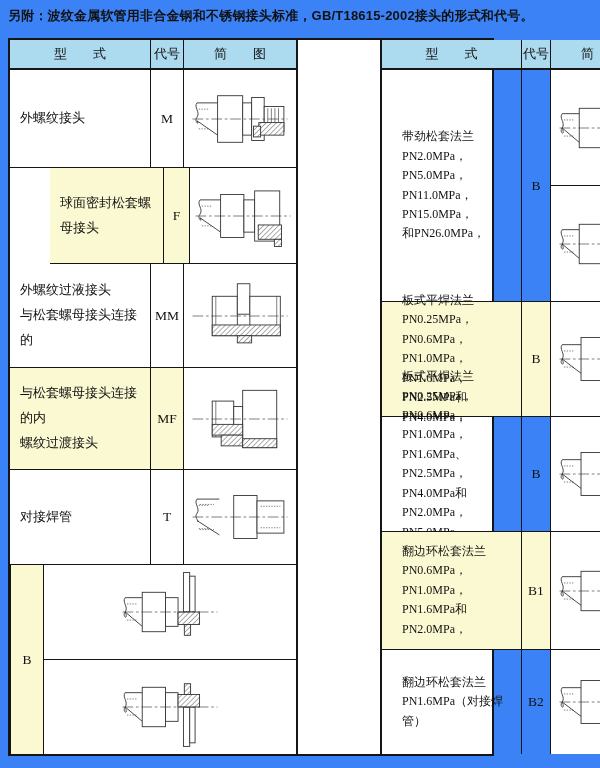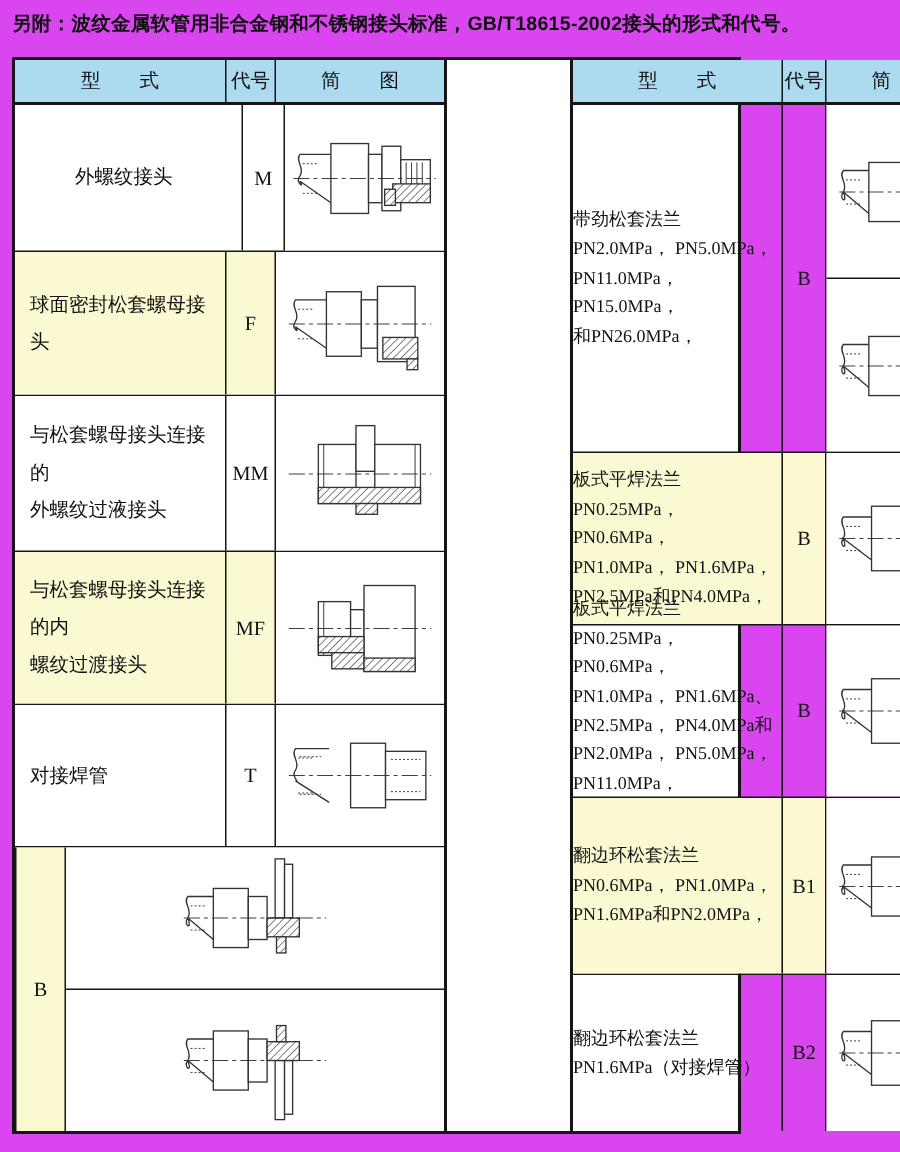--- a/index.html
+++ b/index.html
@@ -1,17 +1,17 @@
 <!DOCTYPE html>
 <html style="--header-bg: #ACDAEE; --highlight-bg: #FBF9D2; --border-c: #151515;"><head>
 <meta charset="utf-8">
 <style>
   html,body{margin:0;padding:0;}
   body{width:600px;height:768px;background:#ffffff;overflow:hidden;}
-  .page{position:relative;width:600px;height:768px;background:#d946ef;
+  .page{position:relative;width:600px;height:768px;background:#3b82f6;
         font-family:"Liberation Serif","DejaVu Serif",serif;color:#111;}
   .title{position:absolute;top:7px;left:8px;font-size:13px;font-weight:700;
          font-family:"Liberation Sans","DejaVu Sans",sans-serif;letter-spacing:.2px;white-space:nowrap;}
   .table{position:absolute;left:8px;top:38px;width:486px;height:718px;
          border:2px solid var(--border-c,#151515);display:flex;background:#fff;box-sizing:border-box;gap:41px;}
   .half{display:flex;flex-direction:column;box-sizing:border-box;}
   .half.left{width:288px;border-right:2px solid var(--border-c,#151515);}
   .divider{width:1px;background:#fff;}
   .half.right{flex:1;border-left:2px solid var(--border-c,#151515);}
   .hrow{display:flex;height:30px;background:var(--header-bg,#ACDAEE);
@@ -21,21 +21,21 @@
   .rows{display:flex;flex-direction:column;flex:1;}
   .row{display:flex;border-bottom:1px solid var(--border-c,#151515);box-sizing:border-box;flex:0 0 auto;}
   .row.last{border-bottom:none;flex:1;}
   .cell{box-sizing:border-box;}
   .c-code{border-left:1px solid var(--border-c,#151515);border-right:1px solid var(--border-c,#151515);}
   .left .c-type{width:140px;}  .left .c-code{width:34px;}
   .right .c-type{width:139px;} .right .c-code{width:30px;}
   .c-diag{flex:1;display:flex;flex-direction:column;background:#fff;}
   .type-cell{display:flex;flex-direction:column;justify-content:center;padding:4px 4px 4px 10px;
              font-size:13px;line-height:1.9;}
-  .right .type-cell{font-size:12px;line-height:1.62;padding-left:0;}
+  .right .type-cell{font-size:12px;line-height:1.62;padding-left:20px;}
   .code-cell{display:flex;align-items:center;justify-content:center;font-size:13.5px;}
   .hl{background:var(--highlight-bg,#FBF9D2);}
   .diag-sub{flex:1;display:flex;align-items:center;justify-content:center;overflow:hidden;}
   .diag-sub + .diag-sub{border-top:1px solid var(--border-c,#151515);}
   .diag-sub svg{display:block;}
 </style>
 </head>
 <body>
 
 <div class="page">
@@ -43,21 +43,21 @@
 
   <div class="table">
 
     <div class="half left">
       <div class="hrow">
         <div class="hc c-type">型　　式</div>
         <div class="hc c-code c-code-h">代号</div>
         <div class="hc" style="flex:1">简　　图</div>
       </div>
       <div class="rows" id="left-rows">
-          <div class="row" style="height: 98px; padding-left: 30px;">
+          <div class="row" style="height: 98px;">
             <div class="cell c-type type-cell">
               <div>外螺纹接头</div>
             </div>
             <div class="cell c-code code-cell">M</div>
             <div class="cell c-diag">
               <div class="diag-sub">
                 <svg viewBox="0 0 110 96" width="106" height="86">
                   <defs>
                     <pattern id="hp1" width="4" height="4" patternUnits="userSpaceOnUse" patternTransform="rotate(45)">
                       <rect width="4" height="4" fill="#fff"></rect>
@@ -75,21 +75,21 @@
                   <line x1="90" y1="36" x2="90" y2="60" stroke="#333333" stroke-width="0.7"></line>
                   <line x1="94" y1="36" x2="94" y2="60" stroke="#333333" stroke-width="0.7"></line>
                   <line x1="98" y1="36" x2="98" y2="60" stroke="#333333" stroke-width="0.7"></line>
                   <rect x="76" y="52" width="28" height="14" fill="url(#hp1)" stroke="#333333" stroke-width="1"></rect>
                   <rect x="70" y="56" width="8" height="12" fill="url(#hp1)" stroke="#333333" stroke-width="1"></rect>
                   <line x1="2" y1="48" x2="108" y2="48" stroke="#333333" stroke-width="0.7" stroke-dasharray="12 3 3 3"></line>
                 </svg>
               </div>
             </div>
           </div>
-          <div class="row" style="height: 96px;">
+          <div class="row" style="height: 96px; margin-left: 40px;">
             <div class="cell c-type type-cell hl">
               <div>球面密封松套螺母接头</div>
             </div>
             <div class="cell c-code code-cell hl">F</div>
             <div class="cell c-diag">
               <div class="diag-sub">
                 <svg viewBox="0 0 110 96" width="106" height="86">
                   <defs>
                     <pattern id="hp2" width="4" height="4" patternUnits="userSpaceOnUse" patternTransform="rotate(45)">
                       <rect width="4" height="4" fill="#fff"></rect>
@@ -104,22 +104,22 @@
                   <rect x="68" y="20" width="28" height="56" fill="#fff" stroke="#333333" stroke-width="1"></rect>
                   <rect x="72" y="58" width="26" height="16" fill="url(#hp2)" stroke="#333333" stroke-width="1"></rect>
                   <rect x="90" y="74" width="8" height="8" fill="url(#hp2)" stroke="#333333" stroke-width="1"></rect>
                   <line x1="2" y1="48" x2="108" y2="48" stroke="#333333" stroke-width="0.7" stroke-dasharray="12 3 3 3"></line>
                 </svg>
               </div>
             </div>
           </div>
           <div class="row" style="height: 104px;">
             <div class="cell c-type type-cell">
+              <div>外螺纹过液接头</div>
               <div>与松套螺母接头连接的</div>
-              <div>外螺纹过液接头</div>
             </div>
             <div class="cell c-code code-cell">MM</div>
             <div class="cell c-diag">
               <div class="diag-sub">
                 <svg viewBox="0 0 110 96" width="106" height="86">
                   <defs>
                     <pattern id="hp3" width="4" height="4" patternUnits="userSpaceOnUse" patternTransform="rotate(45)">
                       <rect width="4" height="4" fill="#fff"></rect>
                       <line x1="0" y1="0" x2="0" y2="4" stroke="#555" stroke-width="1.1"></line>
                     </pattern>

